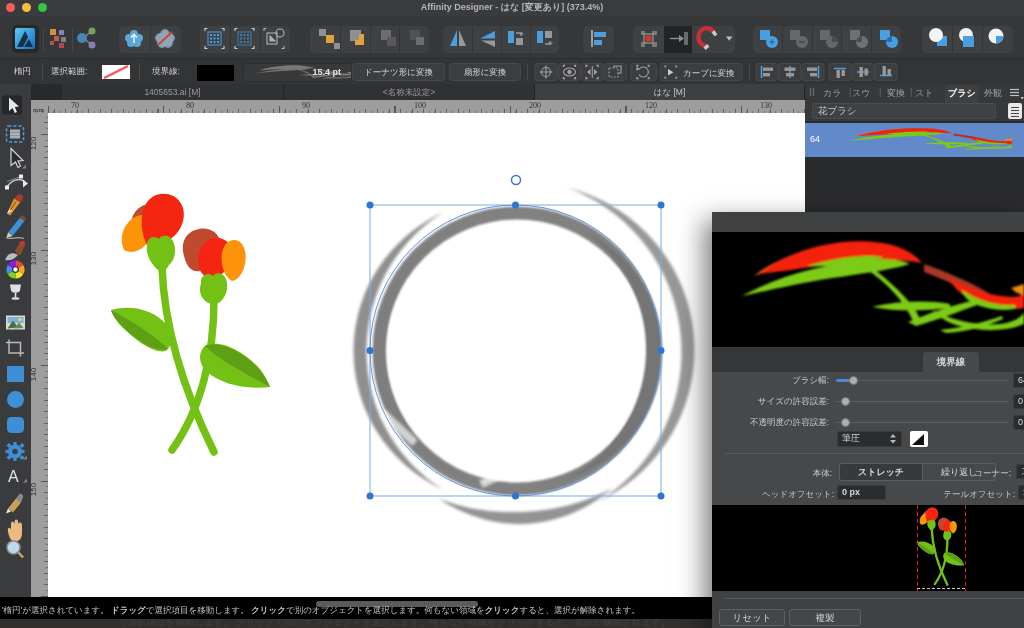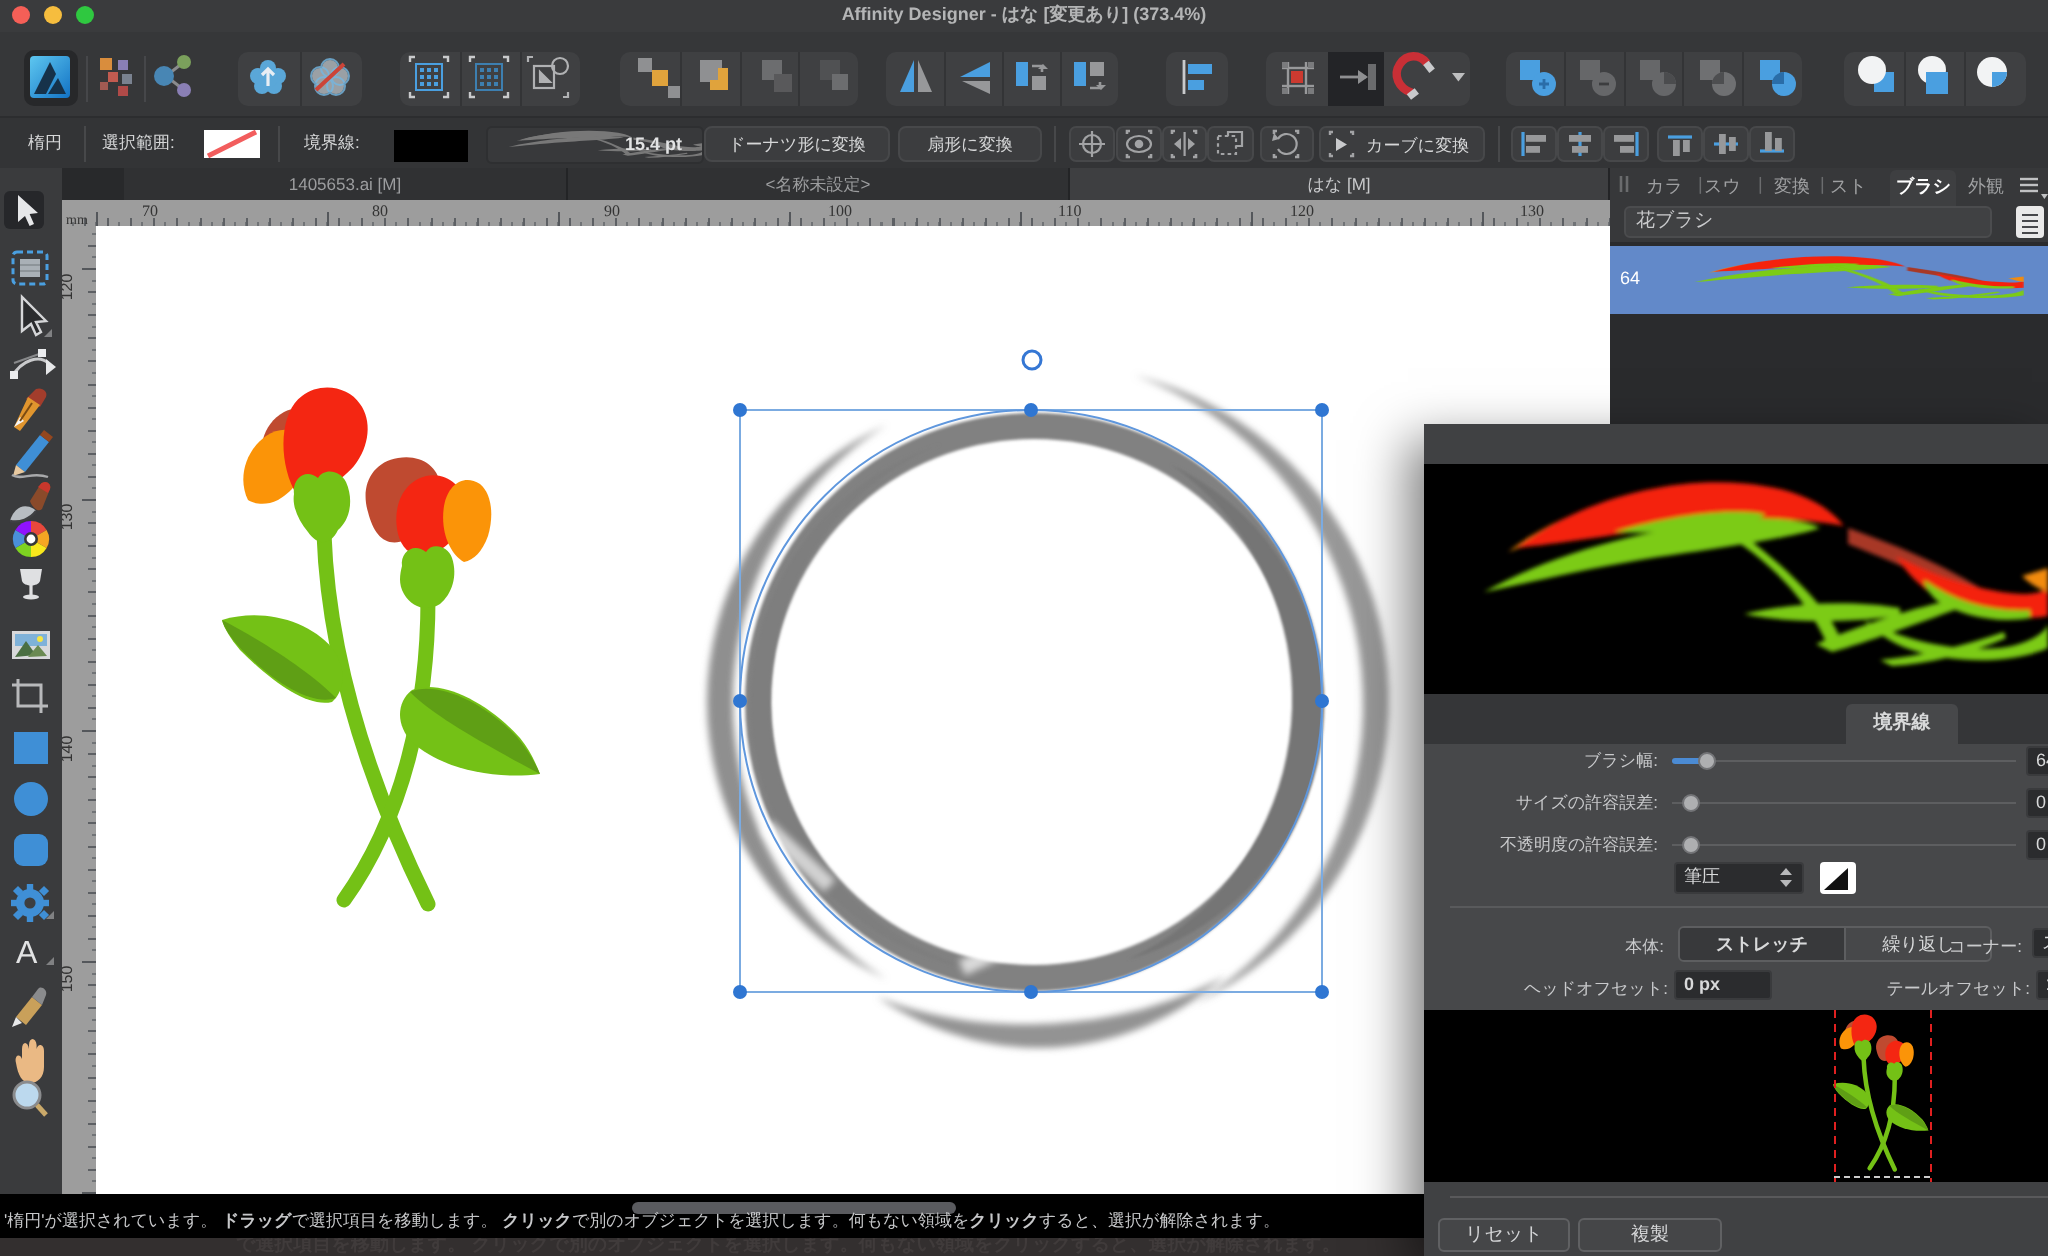--- a/index.html
+++ b/index.html
@@ -387,21 +387,21 @@
 
   <div id="hruler">
     <div style="position:absolute;left:5px;bottom:0;width:769px;height:2px;background:repeating-linear-gradient(90deg,#707376 0 1px,transparent 1px 5.775px);"></div>
     <div style="position:absolute;left:11px;bottom:0;width:763px;height:4px;background:repeating-linear-gradient(90deg,#5d6064 0 1px,transparent 1px 11.55px);"></div>
     <div style="position:absolute;left:17px;bottom:0;width:757px;height:7px;background:repeating-linear-gradient(90deg,#54575b 0 1px,transparent 1px 115.5px);"></div>
     <div class="rnum" style="left:2px;top:6px;font-size:7px;">mm</div>
     <div class="rnum" style="left:40px;top:1px;">70</div>
     <div class="rnum" style="left:155px;top:1px;">80</div>
     <div class="rnum" style="left:271px;top:1px;">90</div>
     <div class="rnum" style="left:383px;top:1px;">100</div>
-    <div class="rnum" style="left:498px;top:1px;">110</div>
+    <div class="rnum" style="left:498px;top:1px;">200</div>
     <div class="rnum" style="left:614px;top:1px;">120</div>
     <div class="rnum" style="left:729px;top:1px;">130</div>
   </div>
   <div id="vruler">
     <div style="position:absolute;top:0px;right:0;height:484px;width:2px;background:repeating-linear-gradient(0deg,#707376 0 1px,transparent 1px 5.775px);"></div>
     <div style="position:absolute;top:0px;right:0;height:484px;width:4px;background:repeating-linear-gradient(0deg,#5d6064 0 1px,transparent 1px 11.55px);"></div>
     <div style="position:absolute;top:6px;right:0;height:478px;width:7px;background:repeating-linear-gradient(0deg,#54575b 0 1px,transparent 1px 115.5px);"></div>
     <div class="vnum" style="top:26px;">120</div>
     <div class="vnum" style="top:141px;">130</div>
     <div class="vnum" style="top:257px;">140</div>

